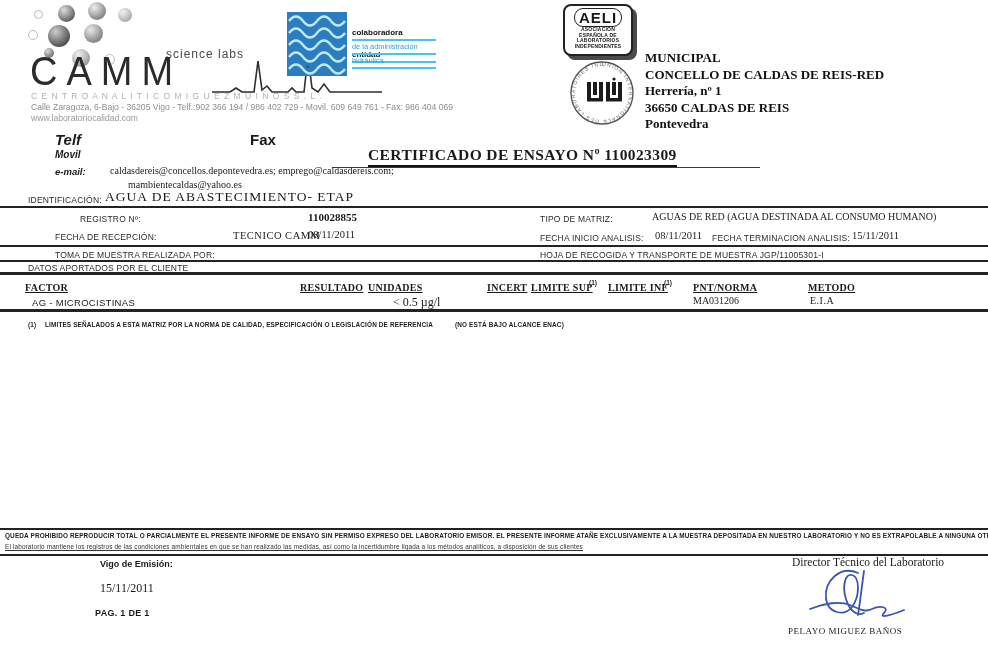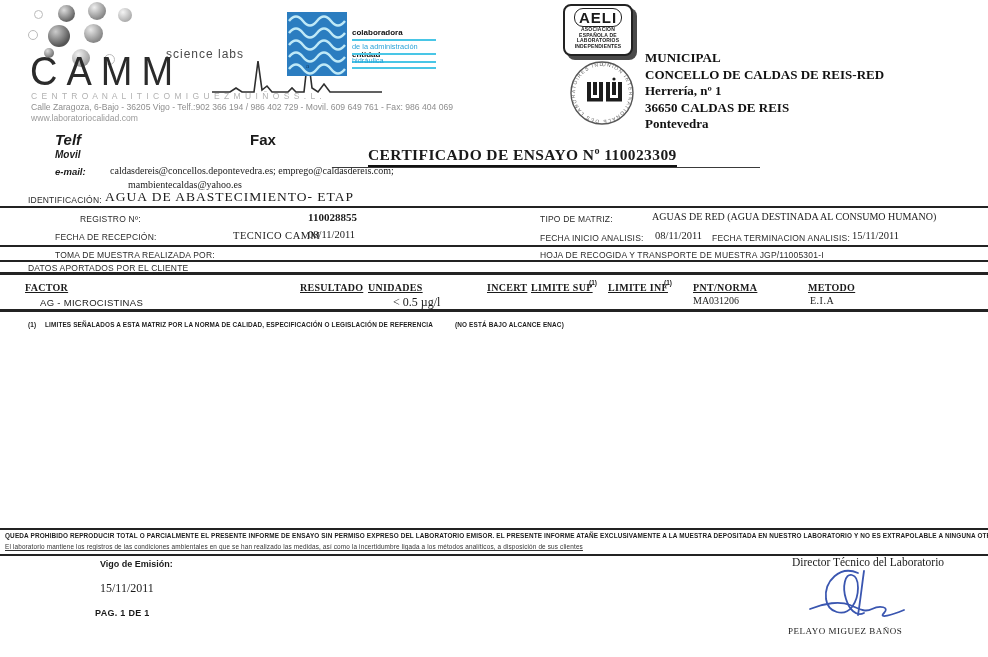--- a/index.html
+++ b/index.html
@@ -149,21 +149,21 @@
   <div class="abs th" style="left:300px;top:282px;">RESULTADO</div>
   <div class="abs th" style="left:368px;top:282px;">UNIDADES</div>
   <div class="abs th" style="left:487px;top:282px;">INCERT</div>
   <div class="abs th" style="left:531px;top:282px;">LIMITE SUP</div>
   <div class="abs sup" style="left:589px;top:279px;">(1)</div>
   <div class="abs th" style="left:608px;top:282px;">LIMITE INF</div>
   <div class="abs sup" style="left:664px;top:279px;">(1)</div>
   <div class="abs th" style="left:693px;top:282px;">PNT/NORMA</div>
   <div class="abs th" style="left:808px;top:282px;">METODO</div>
 
-  <div class="abs" style="left:40px;top:297px;font-size:9.5px;letter-spacing:.3px;">AG - MICROCISTINAS</div>
+  <div class="abs" style="left:32px;top:297px;font-size:9.5px;letter-spacing:.3px;">AG - MICROCISTINAS</div>
   <div class="abs serif" style="left:393px;top:295px;font-size:12px;">&lt; 0.5 µg/l</div>
   <div class="abs serif" style="left:693px;top:295px;font-size:10px;">MA031206</div>
   <div class="abs serif" style="left:810px;top:295px;font-size:10px;letter-spacing:.5px;">E.I.A</div>
 
   <div class="hr" style="top:309px;height:2.5px;"></div>
 
   <div class="abs tiny" style="left:28px;top:321px;font-weight:bold;">(1)</div>
   <div class="abs tiny" style="left:45px;top:321px;font-weight:bold;">LIMITES SEÑALADOS A ESTA MATRIZ POR LA NORMA DE CALIDAD, ESPECIFICACIÓN O LEGISLACIÓN DE REFERENCIA</div>
   <div class="abs tiny" style="left:455px;top:321px;font-weight:bold;">(NO ESTÁ BAJO ALCANCE ENAC)</div>
 

